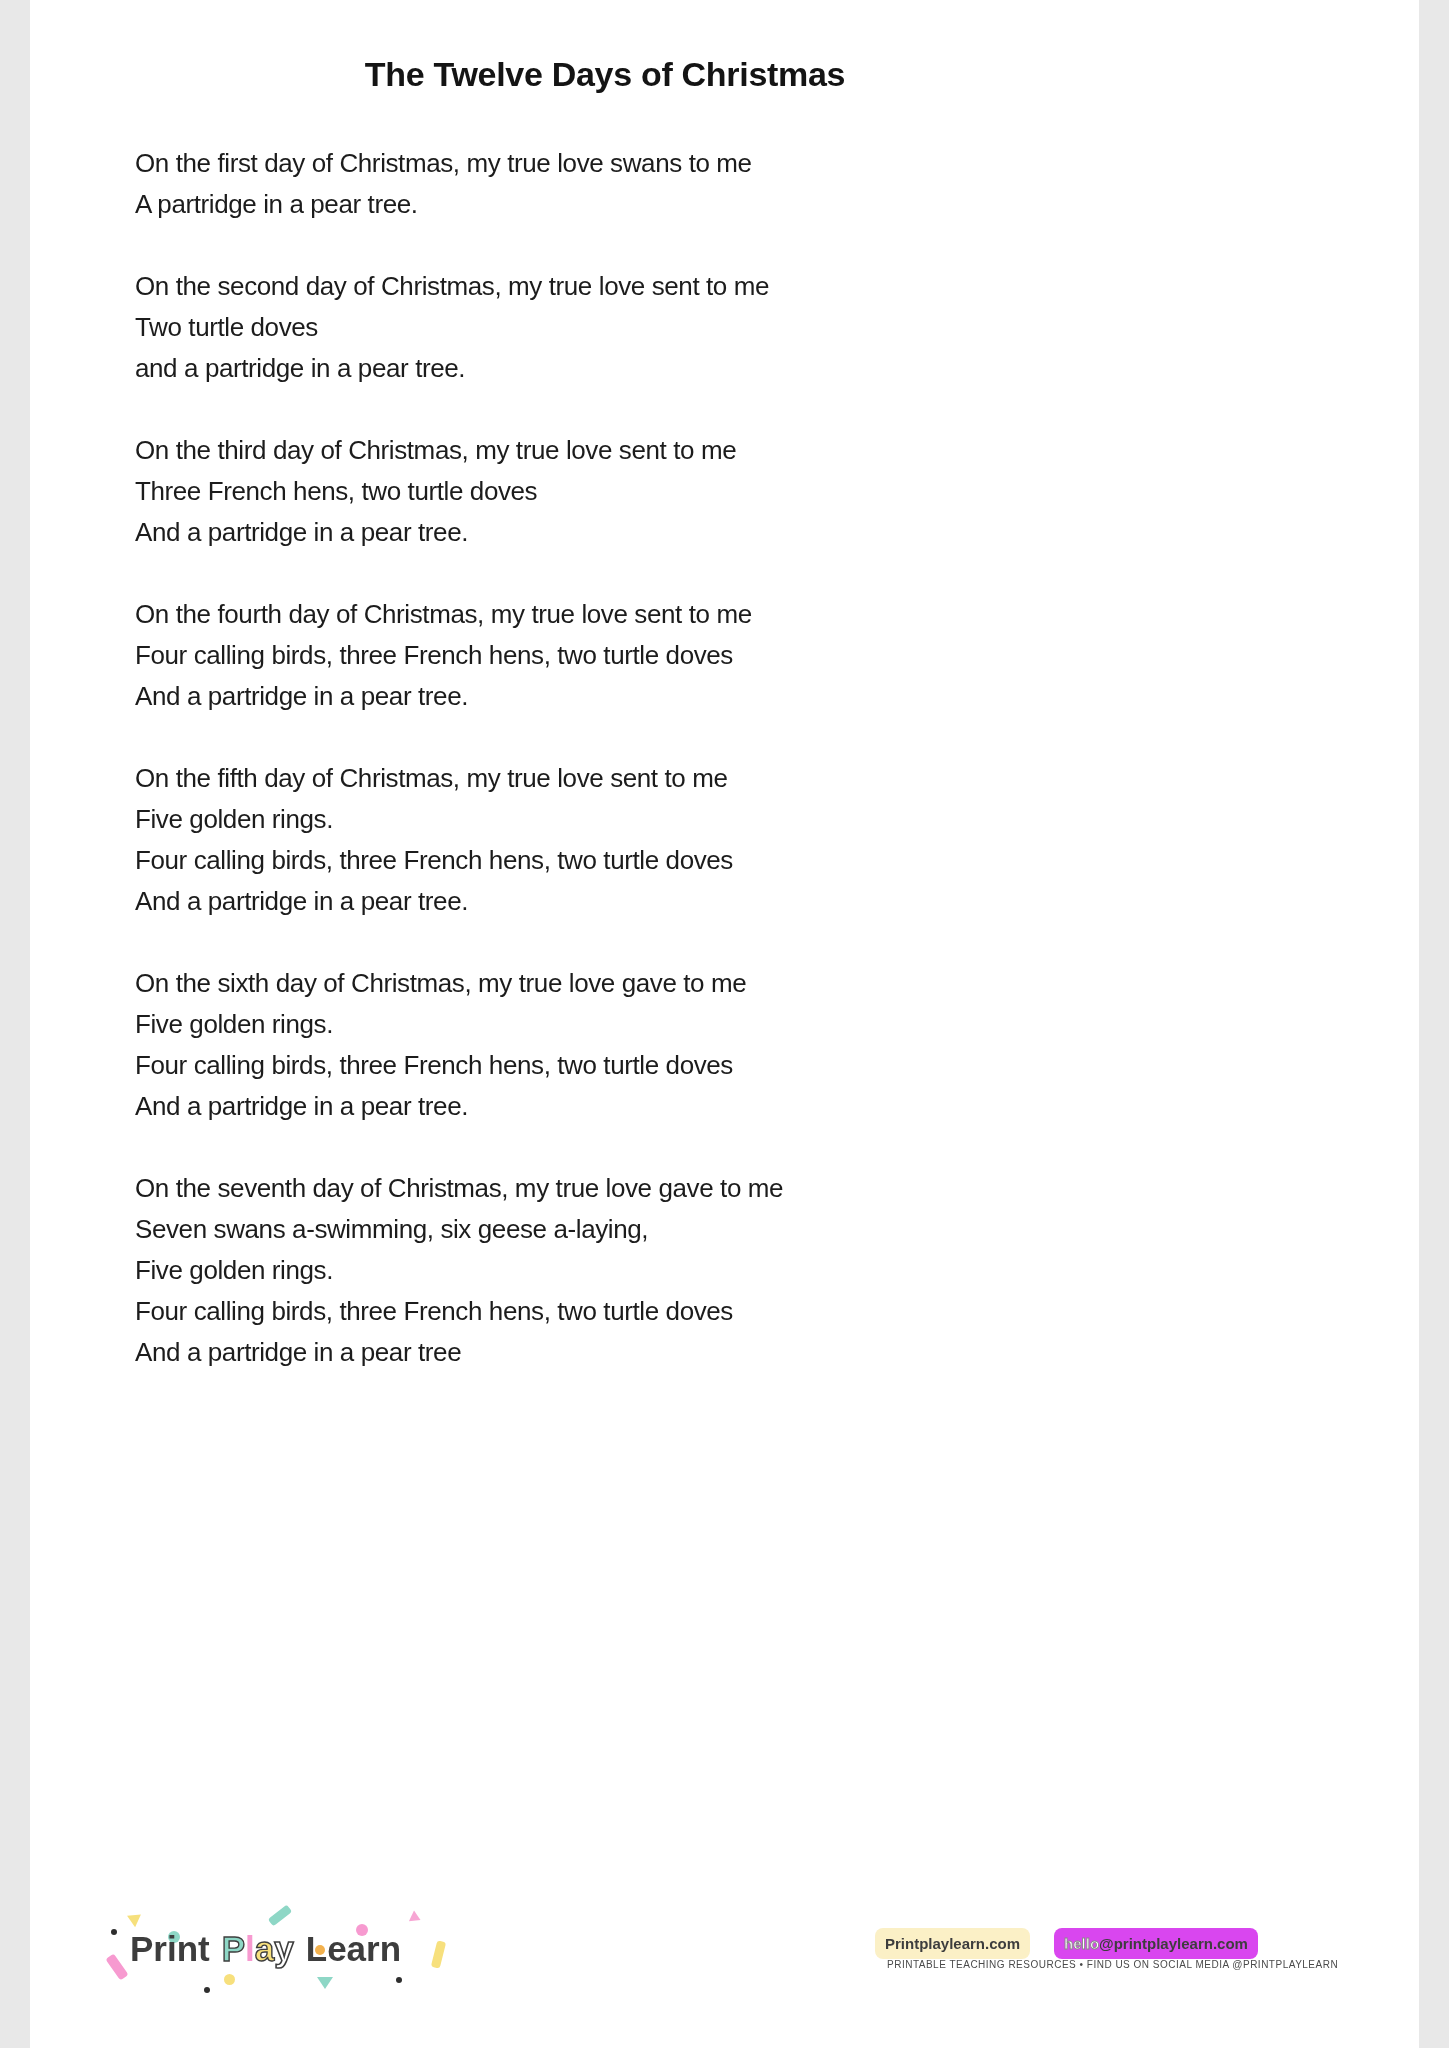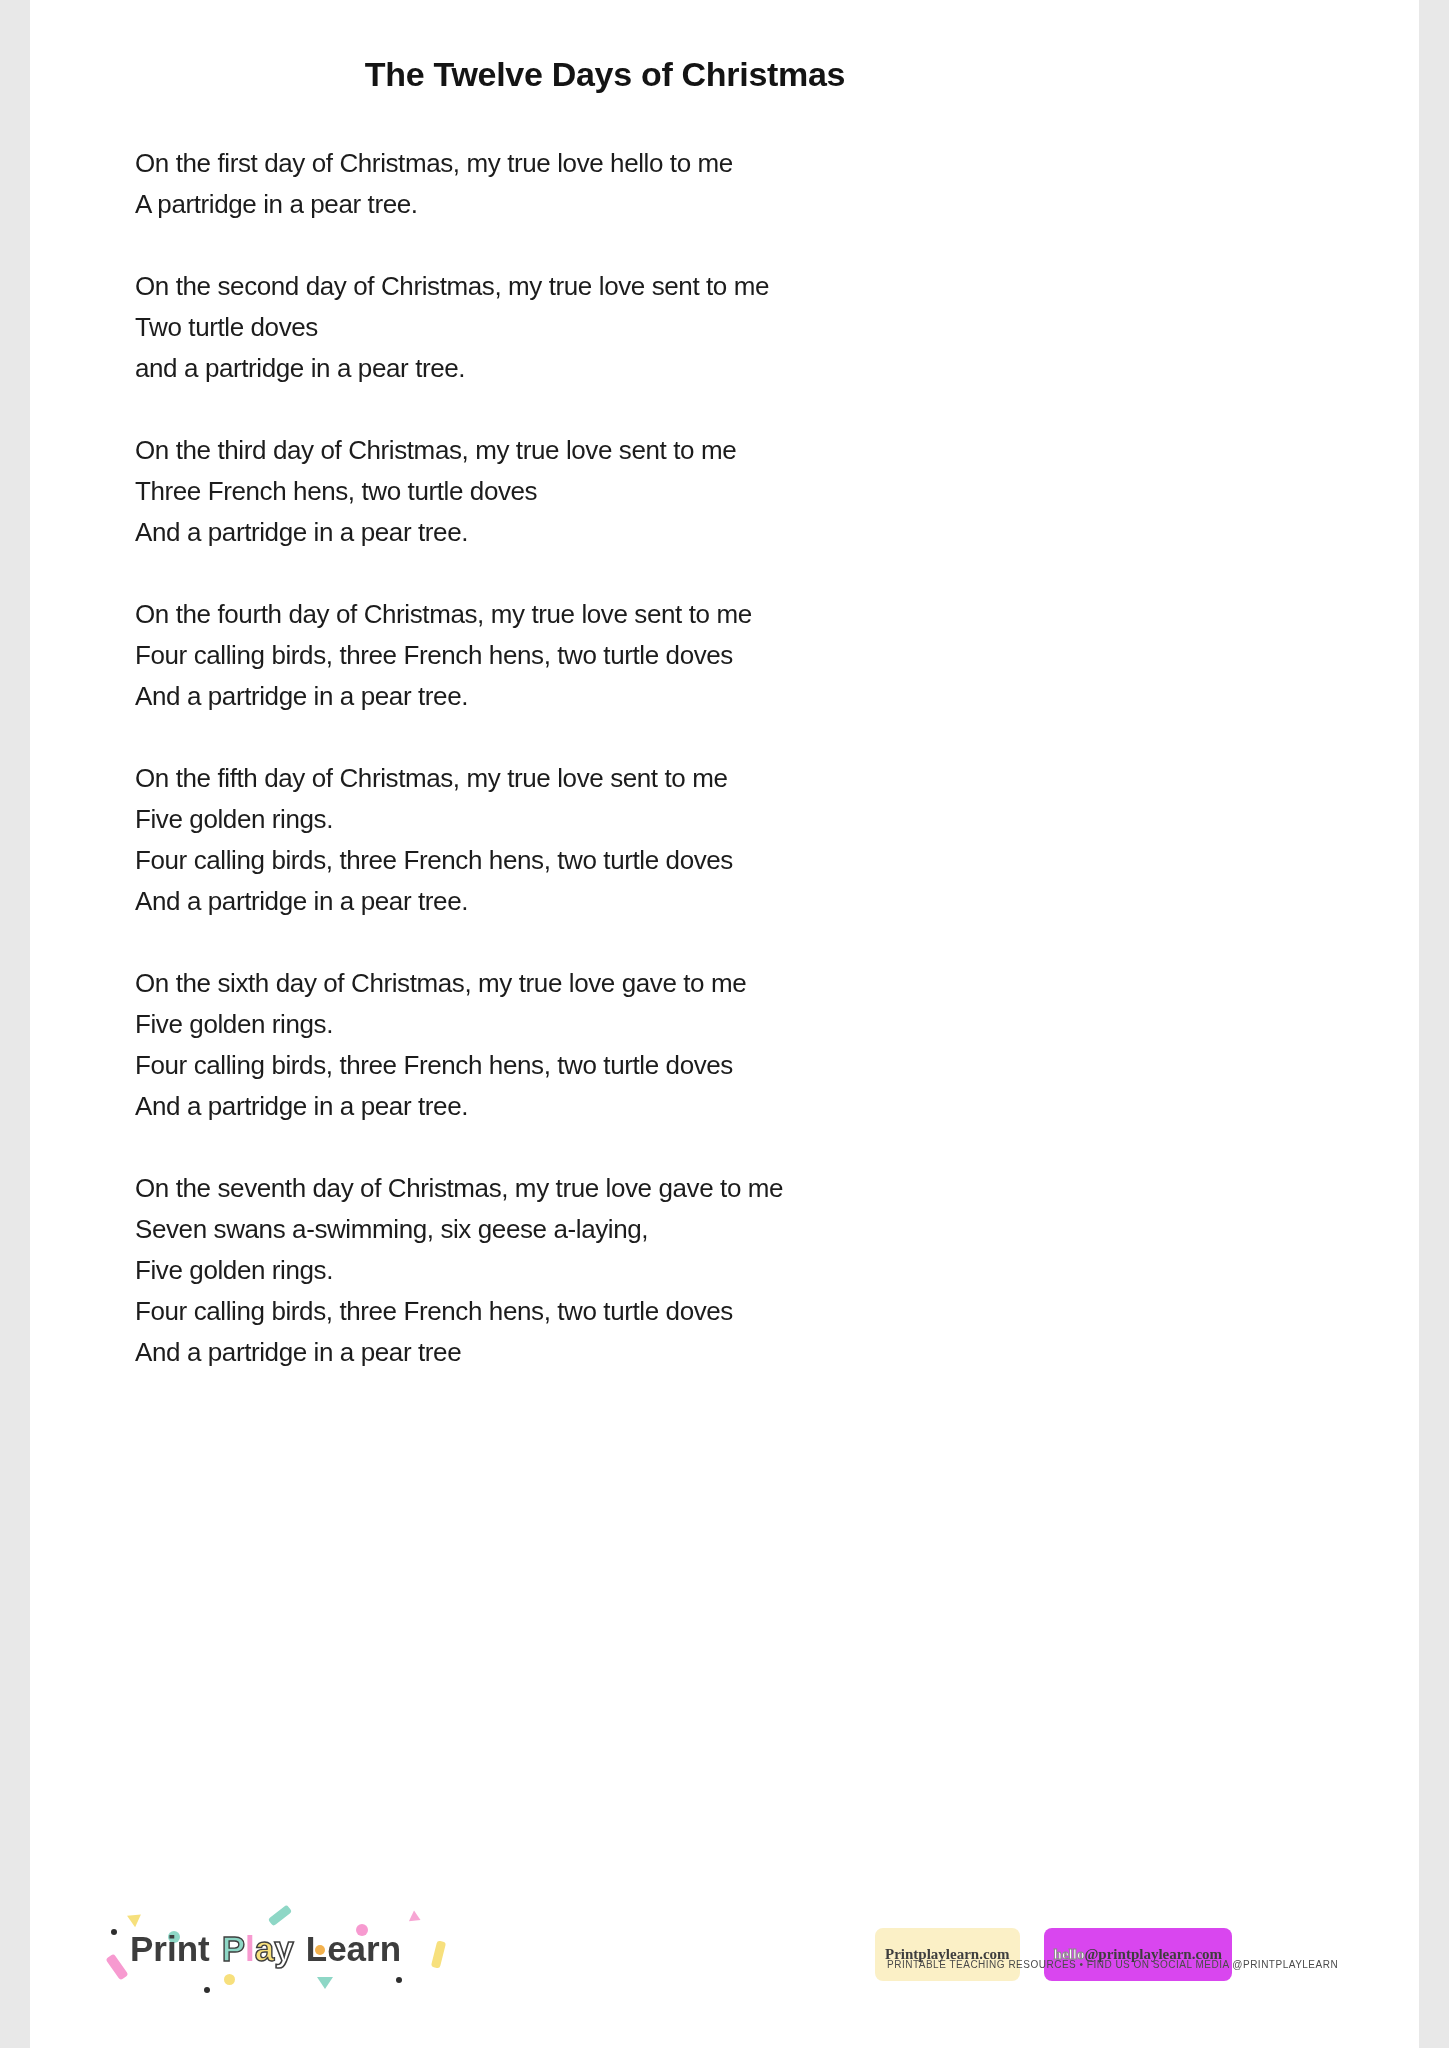--- a/index.html
+++ b/index.html
@@ -73,21 +73,21 @@
 
   
   .footer-links {
     position:absolute;
     left:845px; top:1928px;
     white-space:nowrap;
     font-weight:bold;
     font-size:15px;
     color:#3d3d3d;
   }
-  .link-pill { display:inline-block; padding:18px 10px; border-radius:8px;font-family:Liberation Serif, serif; }
+  .link-pill { display:inline-block; padding:7px 10px; border-radius:8px; }
   .website   { background:#fbf0c6; }
   .email     { background:#d946ef; margin-left:24px; }
   .hello-outline { color:#ffffff; -webkit-text-stroke:0.9px #8a8a8a; }
   .footer-tagline {
     position:absolute;
     left:857px; top:1959px;
     font-size:10px;
     letter-spacing:0.5px;
     color:#4a4a4a;
     white-space:nowrap;
@@ -95,21 +95,21 @@
 </style>
 </head>
 <body>
 
 <div class="page">
 
   <div class="title">The Twelve Days of Christmas</div>
 
   <div class="lyrics">
     <div class="verse">
-      <div class="verse-line">On the first day of Christmas, my true love hello to me</div>
+      <div class="verse-line">On the first day of Christmas, my true love swans to me</div>
       <div class="verse-line">A partridge in a pear tree.</div>
     </div>
     <div class="verse">
       <div class="verse-line">On the second day of Christmas, my true love sent to me</div>
       <div class="verse-line">Two turtle doves</div>
       <div class="verse-line">and a partridge in a pear tree.</div>
     </div>
     <div class="verse">
       <div class="verse-line">On the third day of Christmas, my true love sent to me</div>
       <div class="verse-line">Three French hens, two turtle doves</div>

